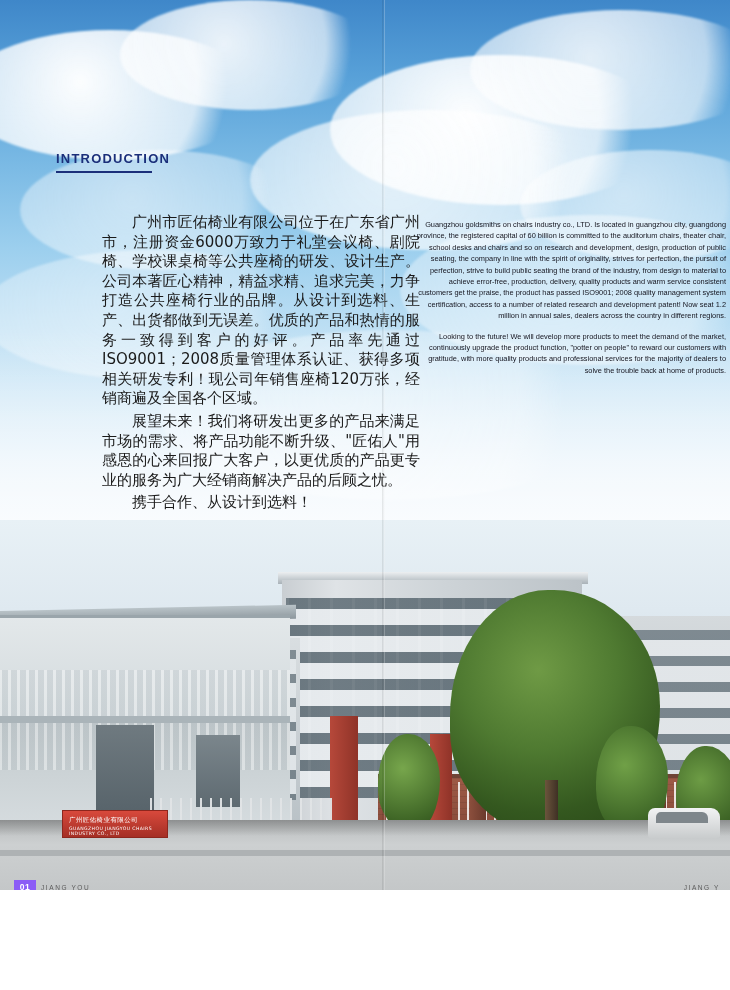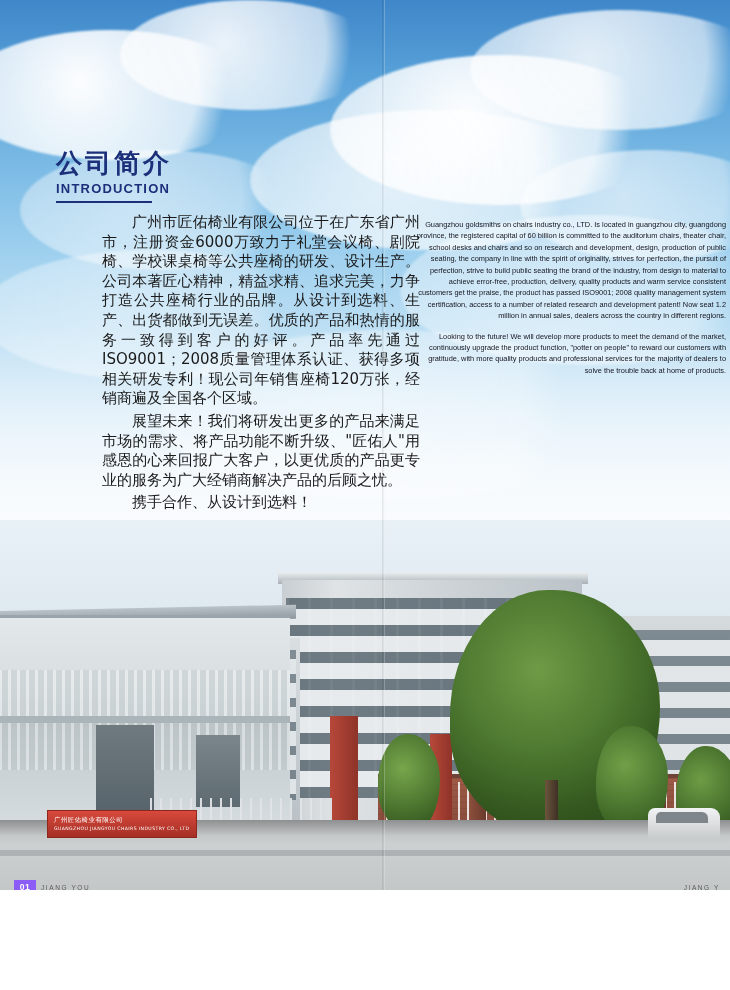--- a/index.html
+++ b/index.html
@@ -211,24 +211,23 @@
   }
   .gate-post2 {
     position: absolute; left: 430px; top: 214px; width: 22px; height: 120px;
     background: linear-gradient(to right, #b6483a, #8f3328);
   }
   .gate-rail {
     position: absolute; left: 150px; top: 278px; width: 186px; height: 44px;
     background: repeating-linear-gradient(to right, rgba(225,228,230,.95) 0 2px, rgba(255,255,255,0) 2px 10px);
   }
   .sign {
-    position: absolute; left: 47px; top: 290px; width: 104px; height: 26px;
+    position: absolute; left: 62px; top: 290px; width: 104px; height: 26px;
     background: linear-gradient(to bottom, #d8493c, #a52f25);
     border: 1px solid #8d261d;
-    padding-left: 44px;
   }
   .sign-line1, .sign-line2 {
     position: absolute; left: 6px; color: #fff; font-size: 5.5px; letter-spacing: .4px;
     font-family: "DejaVu Sans", sans-serif;
   }
   .sign-line1 { top: 5px; font-size: 6.5px; }
   .sign-line2 { top: 15px; font-size: 4.6px; }
 
   
   .tree {
@@ -315,21 +314,20 @@
     <div class="cloud c5"></div>
     <div class="cloud c6"></div>
     <div class="cloud c7"></div>
     <div class="cloud c8"></div>
     <div class="cloud c9"></div>
     <div class="cloud c10"></div>
     <div class="haze"></div>
   </div>
 
   <div class="title-block">
-    <h1 class="title-cn">公司简介</h1>
     <div class="title-en">INTRODUCTION</div>
     <div class="title-rule"></div>
   </div>
 
   <div class="col-cn">
     <p>广州市匠佑椅业有限公司位于在广东省广州市，注册资金6000万致力于礼堂会议椅、剧院椅、学校课桌椅等公共座椅的研发、设计生产。公司本著匠心精神，精益求精、追求完美，力争打造公共座椅行业的品牌。从设计到选料、生产、出货都做到无误差。优质的产品和热情的服务一致得到客户的好评。产品率先通过ISO9001；2008质量管理体系认证、获得多项相关研发专利！现公司年销售座椅120万张，经销商遍及全国各个区域。</p>
     <p>展望未来！我们将研发出更多的产品来满足市场的需求、将产品功能不断升级、"匠佑人"用感恩的心来回报广大客户，以更优质的产品更专业的服务为广大经销商解决产品的后顾之忧。</p>
     <p>携手合作、从设计到选料！</p>
   </div>
 

